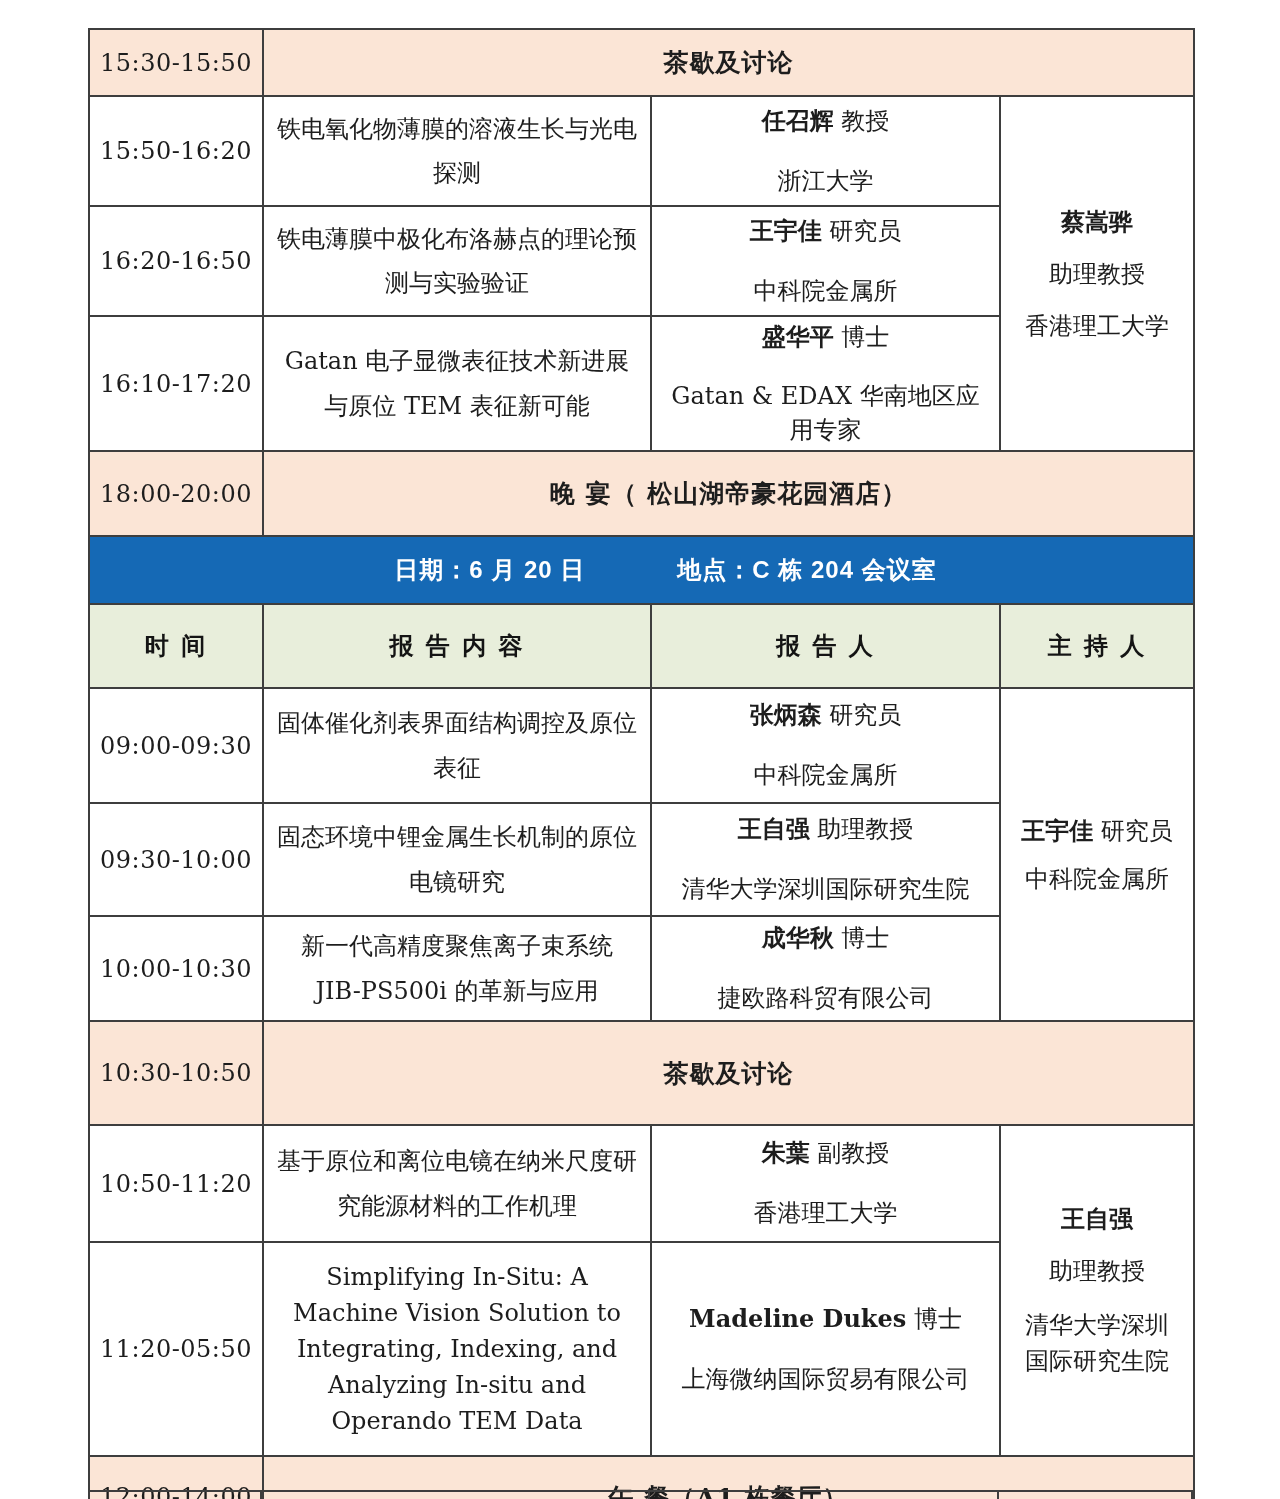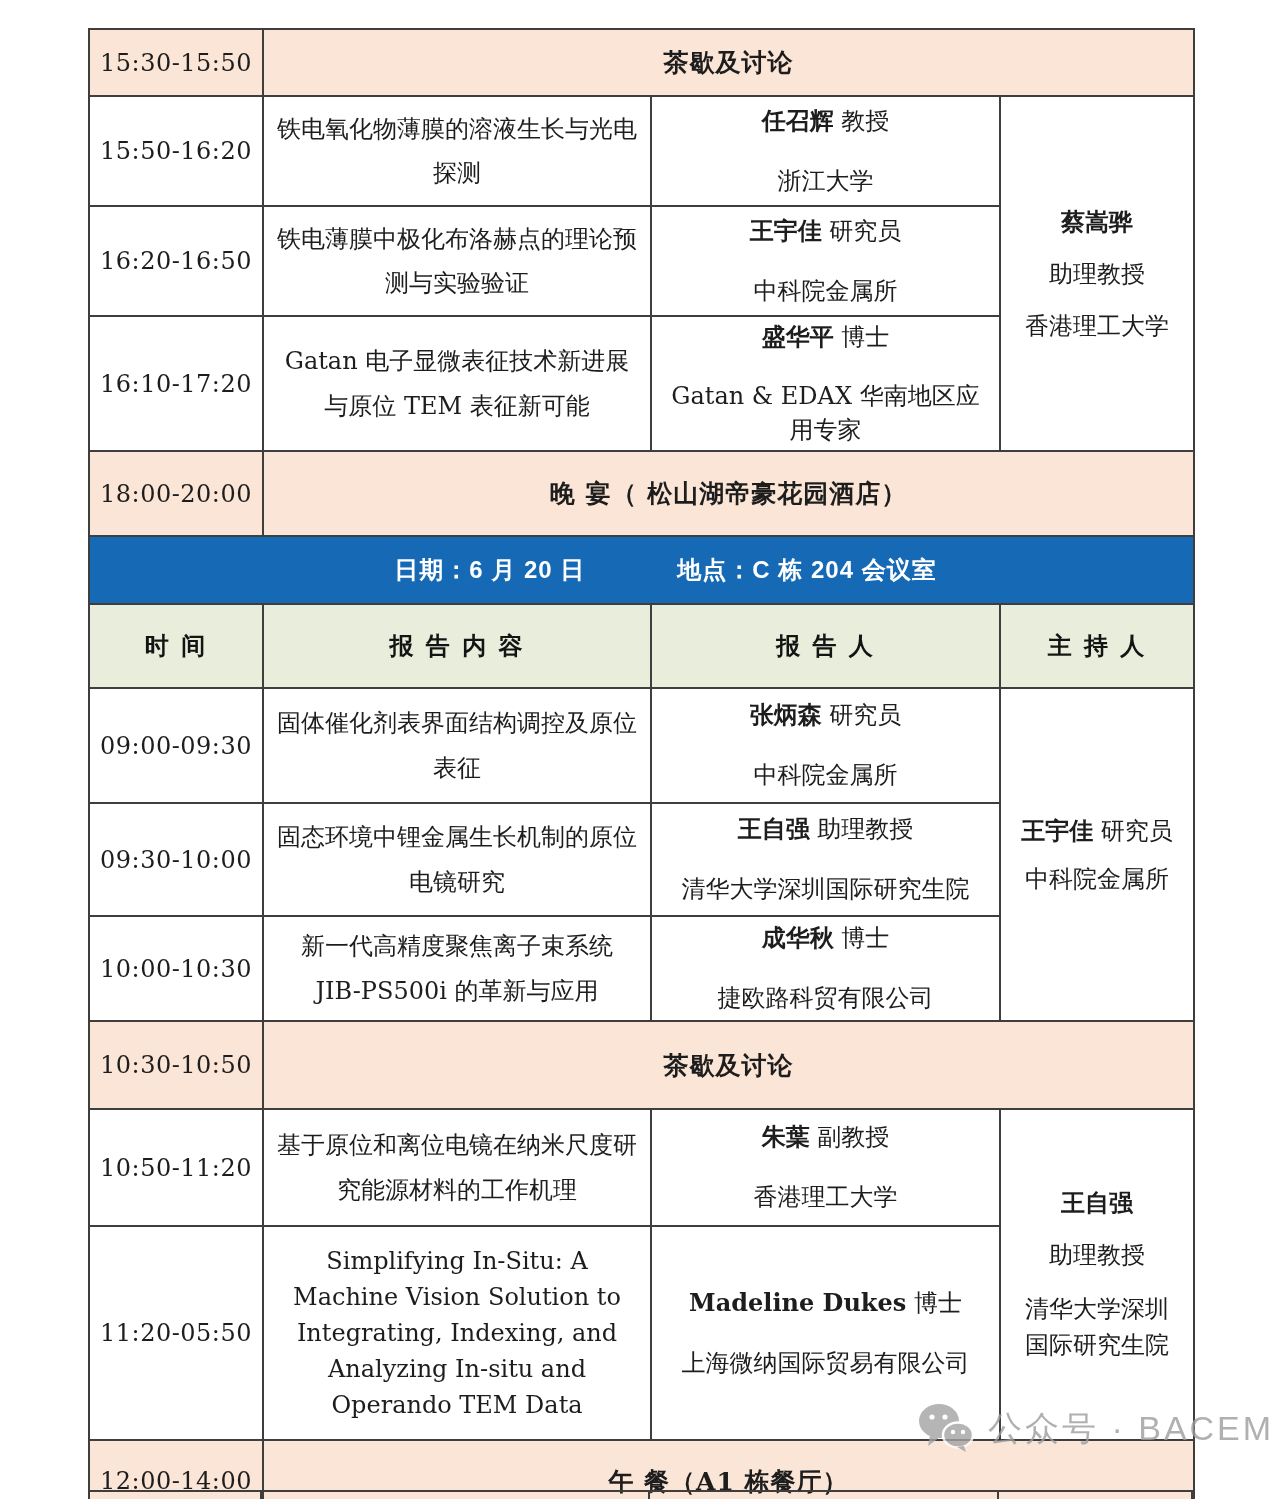--- a/index.html
+++ b/index.html
@@ -32,21 +32,21 @@
   tr.r-break   { height: 67px; }
   tr.r-talk-a1 { height: 110px; }
   tr.r-talk-a2 { height: 110px; }
   tr.r-talk-a3 { height: 135px; }
   tr.r-dinner  { height: 85px; }
   tr.r-banner  { height: 68px; }
   tr.r-header  { height: 84px; }
   tr.r-talk-m1 { height: 115px; }
   tr.r-talk-m2 { height: 113px; }
   tr.r-talk-m3 { height: 105px; }
-  tr.r-break2  { height: 88px; }
+  tr.r-break2  { height: 104px; }
   tr.r-talk-m4 { height: 117px; }
   tr.r-talk-m5 { height: 175px; }
   tr.r-lunch   { height: 82px; }
 
   .bg-peach { background: #fbe5d6; }
   .bg-green { background: #e8eedb; }
   .bg-blue  { background: #1569b5; }
 
   .time-cell { font-size: 24px; letter-spacing: 0.5px; }
 
@@ -277,35 +277,14 @@
     </table>
 
   <div class="bottom-strip">
     <div class="vtick" style="left:0;"></div>
     <div class="vtick" style="left:172px;"></div>
     <div class="vtick" style="left:560px;"></div>
     <div class="vtick" style="left:909px;"></div>
     <div class="vtick" style="left:1103px;"></div>
   </div>
 
-  <div class="watermark">
-    <span>
-      <svg width="56" height="50" viewBox="0 0 56 50">
-        <g fill="#a3a3a3">
-          <ellipse cx="21" cy="19" rx="20" ry="17"></ellipse>
-          <path d="M12 33 L10 44 L22 35 Z"></path>
-        </g>
-        <g fill="#ffffff">
-          <circle cx="14" cy="15" r="2.6"></circle>
-          <circle cx="27" cy="15" r="2.6"></circle>
-        </g>
-        <g>
-          <ellipse cx="40" cy="33" rx="15" ry="12.5" fill="#a3a3a3" stroke="#ffffff" stroke-width="2.5"></ellipse>
-          <path d="M46 44 L48 50 L39 45 Z" fill="#a3a3a3"></path>
-          <circle cx="35" cy="30" r="2.2" fill="#ffffff"></circle>
-          <circle cx="45" cy="30" r="2.2" fill="#ffffff"></circle>
-        </g>
-      </svg>
-    </span>
-    <span class="watermark-text">公众号 · BACEM</span>
-  </div>
 
 </div>
 
 </body></html>

